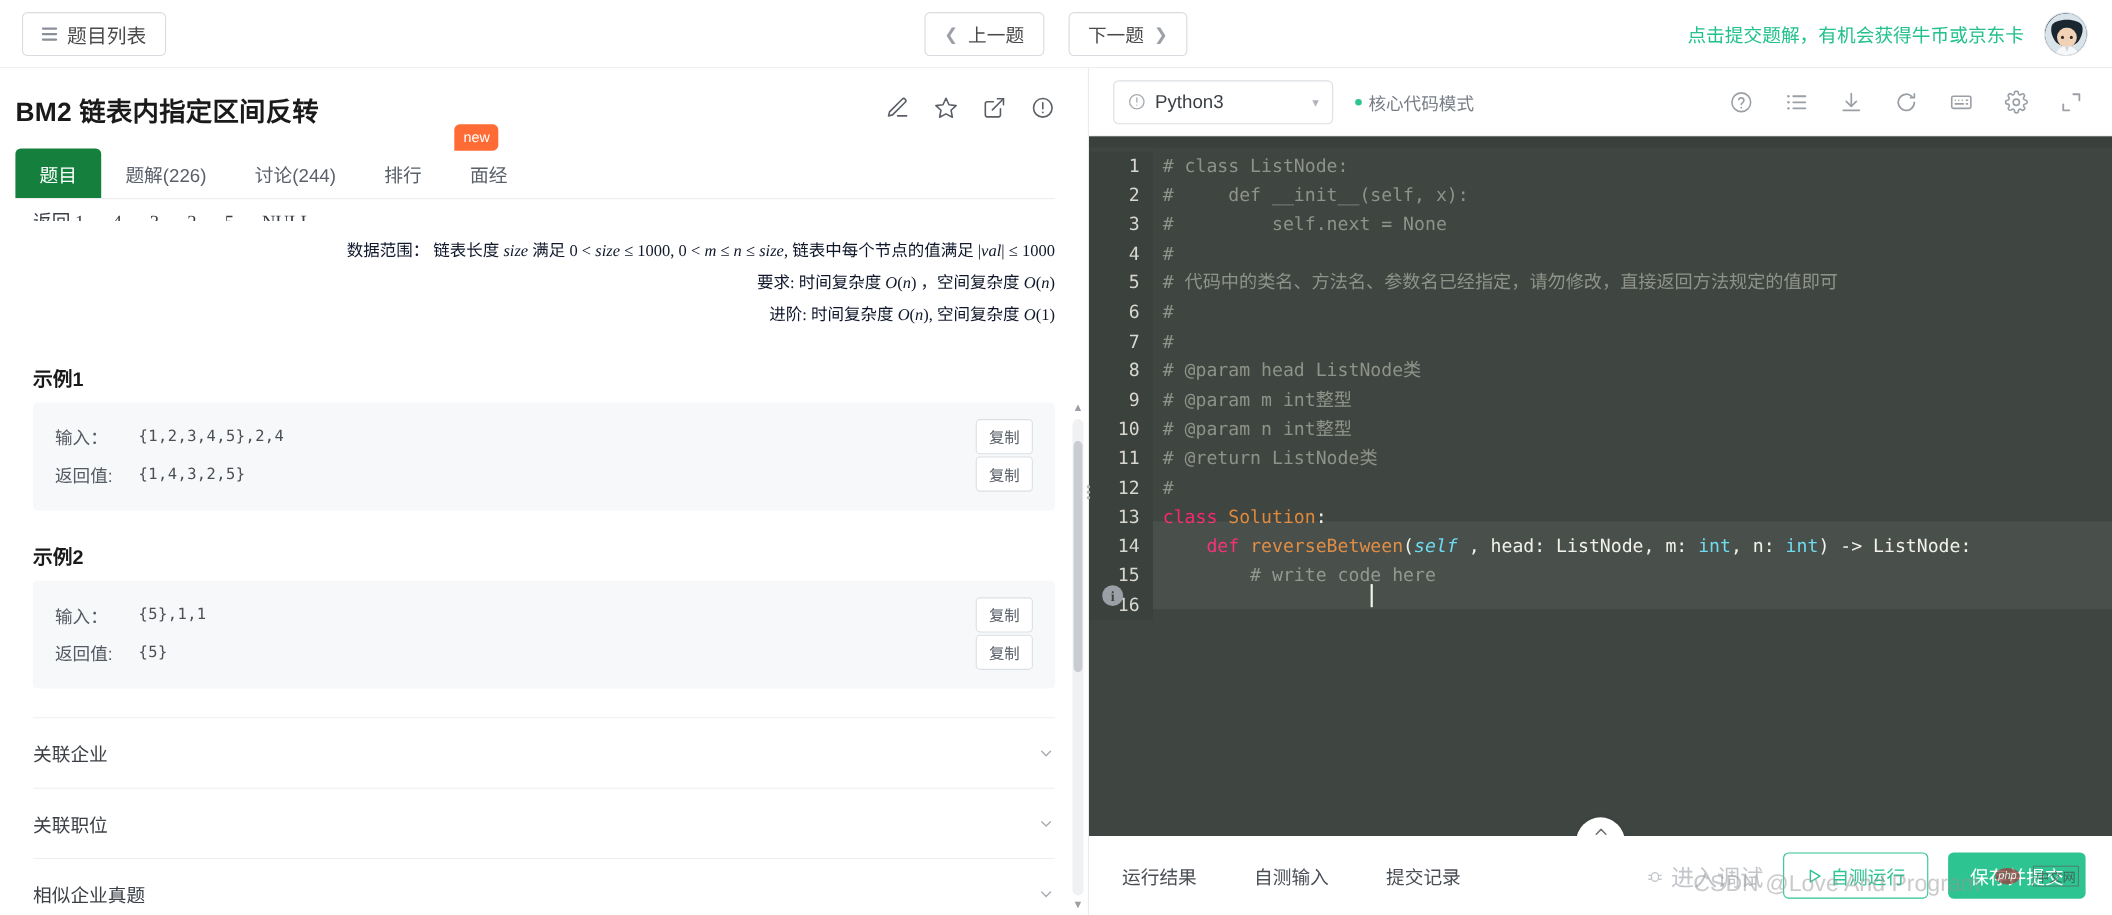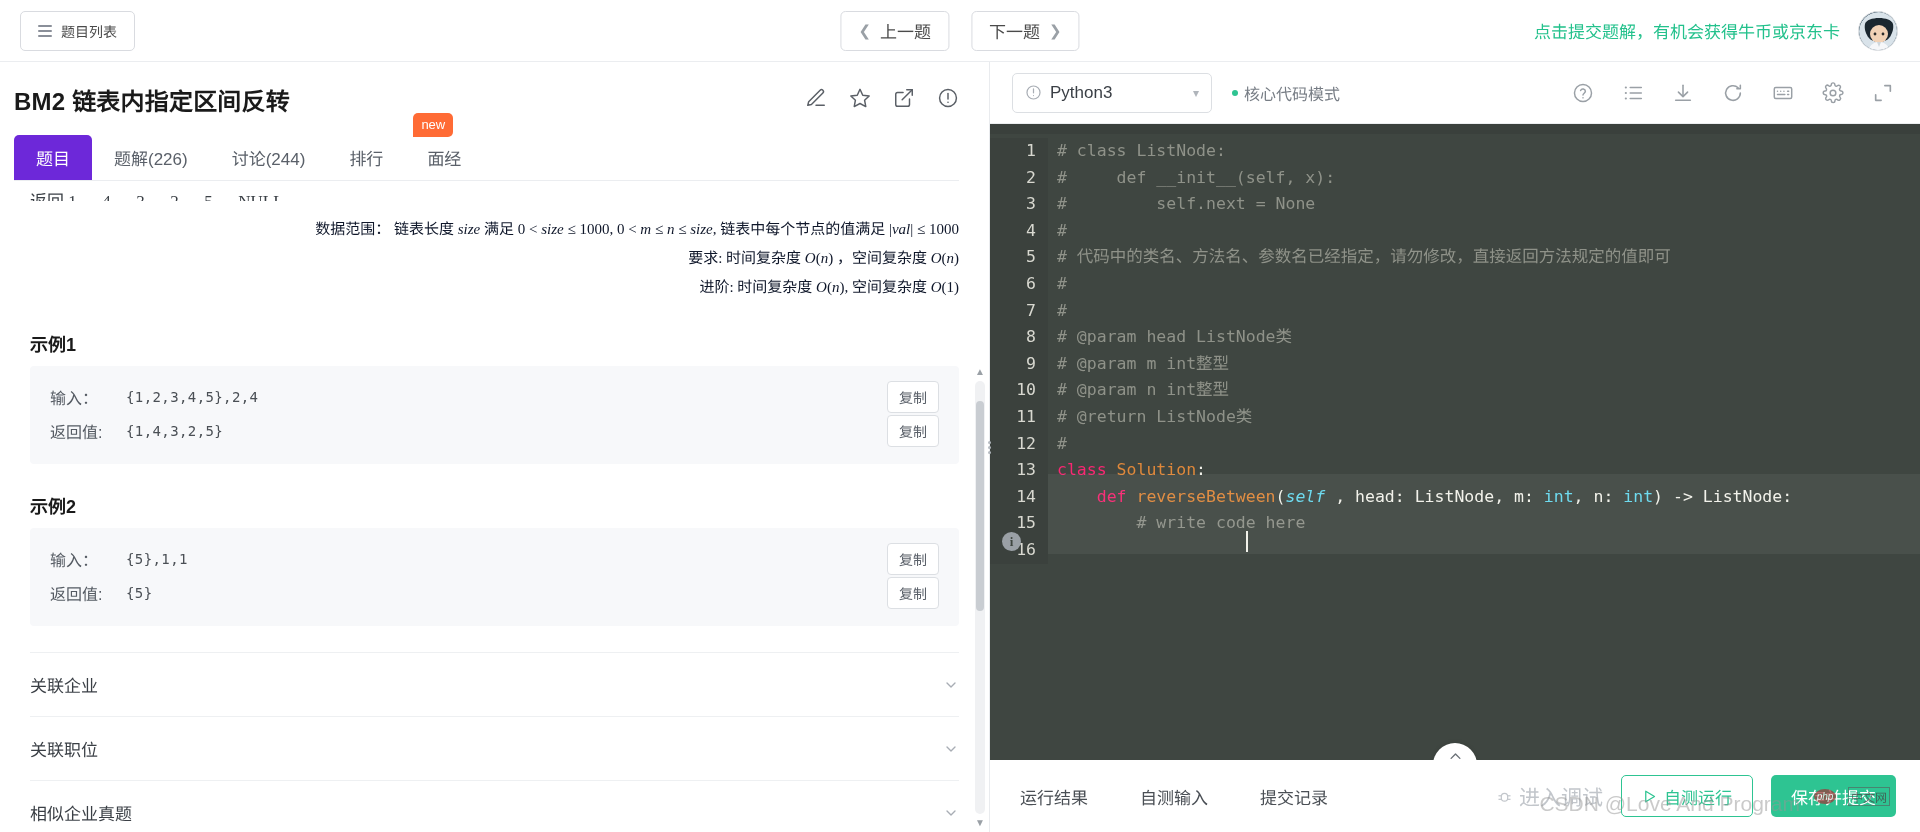--- a/index.html
+++ b/index.html
@@ -21,21 +21,21 @@
     display: flex; align-items: center;
     padding: 0 22px 0 20px;
     background: #fff;
     position: relative;
   }
   .btn-outline {
     border: 1px solid #d9dbe0;
     border-radius: 5px;
     background: #fff;
     color: #4a4a4a;
-    font-size: 14px;
+    font-size: 18px;
     height: 40px;
     padding: 0 17px;
     display: inline-flex; align-items: center; gap: 9px;
     cursor: pointer;
     white-space: nowrap;
   }
   .hamburger { display: inline-block; width: 14px; }
   .hamburger i {
     display: block; height: 2px; background: #8a8f99;
     margin: 3px 0; border-radius: 1px;
@@ -99,21 +99,21 @@
   }
   .tab {
     font-size: 17px;
     color: #5a6069;
     padding: 10px 22px;
     cursor: pointer;
     white-space: nowrap;
     position: relative;
   }
   .tab.active {
-    background: #6d28d9;
+    background: #15803d;
     color: #fff;
     border-radius: 5px 5px 0 0;
     font-weight: normal;
   }
   .badge-new {
     position: absolute;
     top: -22px; left: 8px;
     background: #ff6b35;
     color: #fff;
     font-size: 13px;

